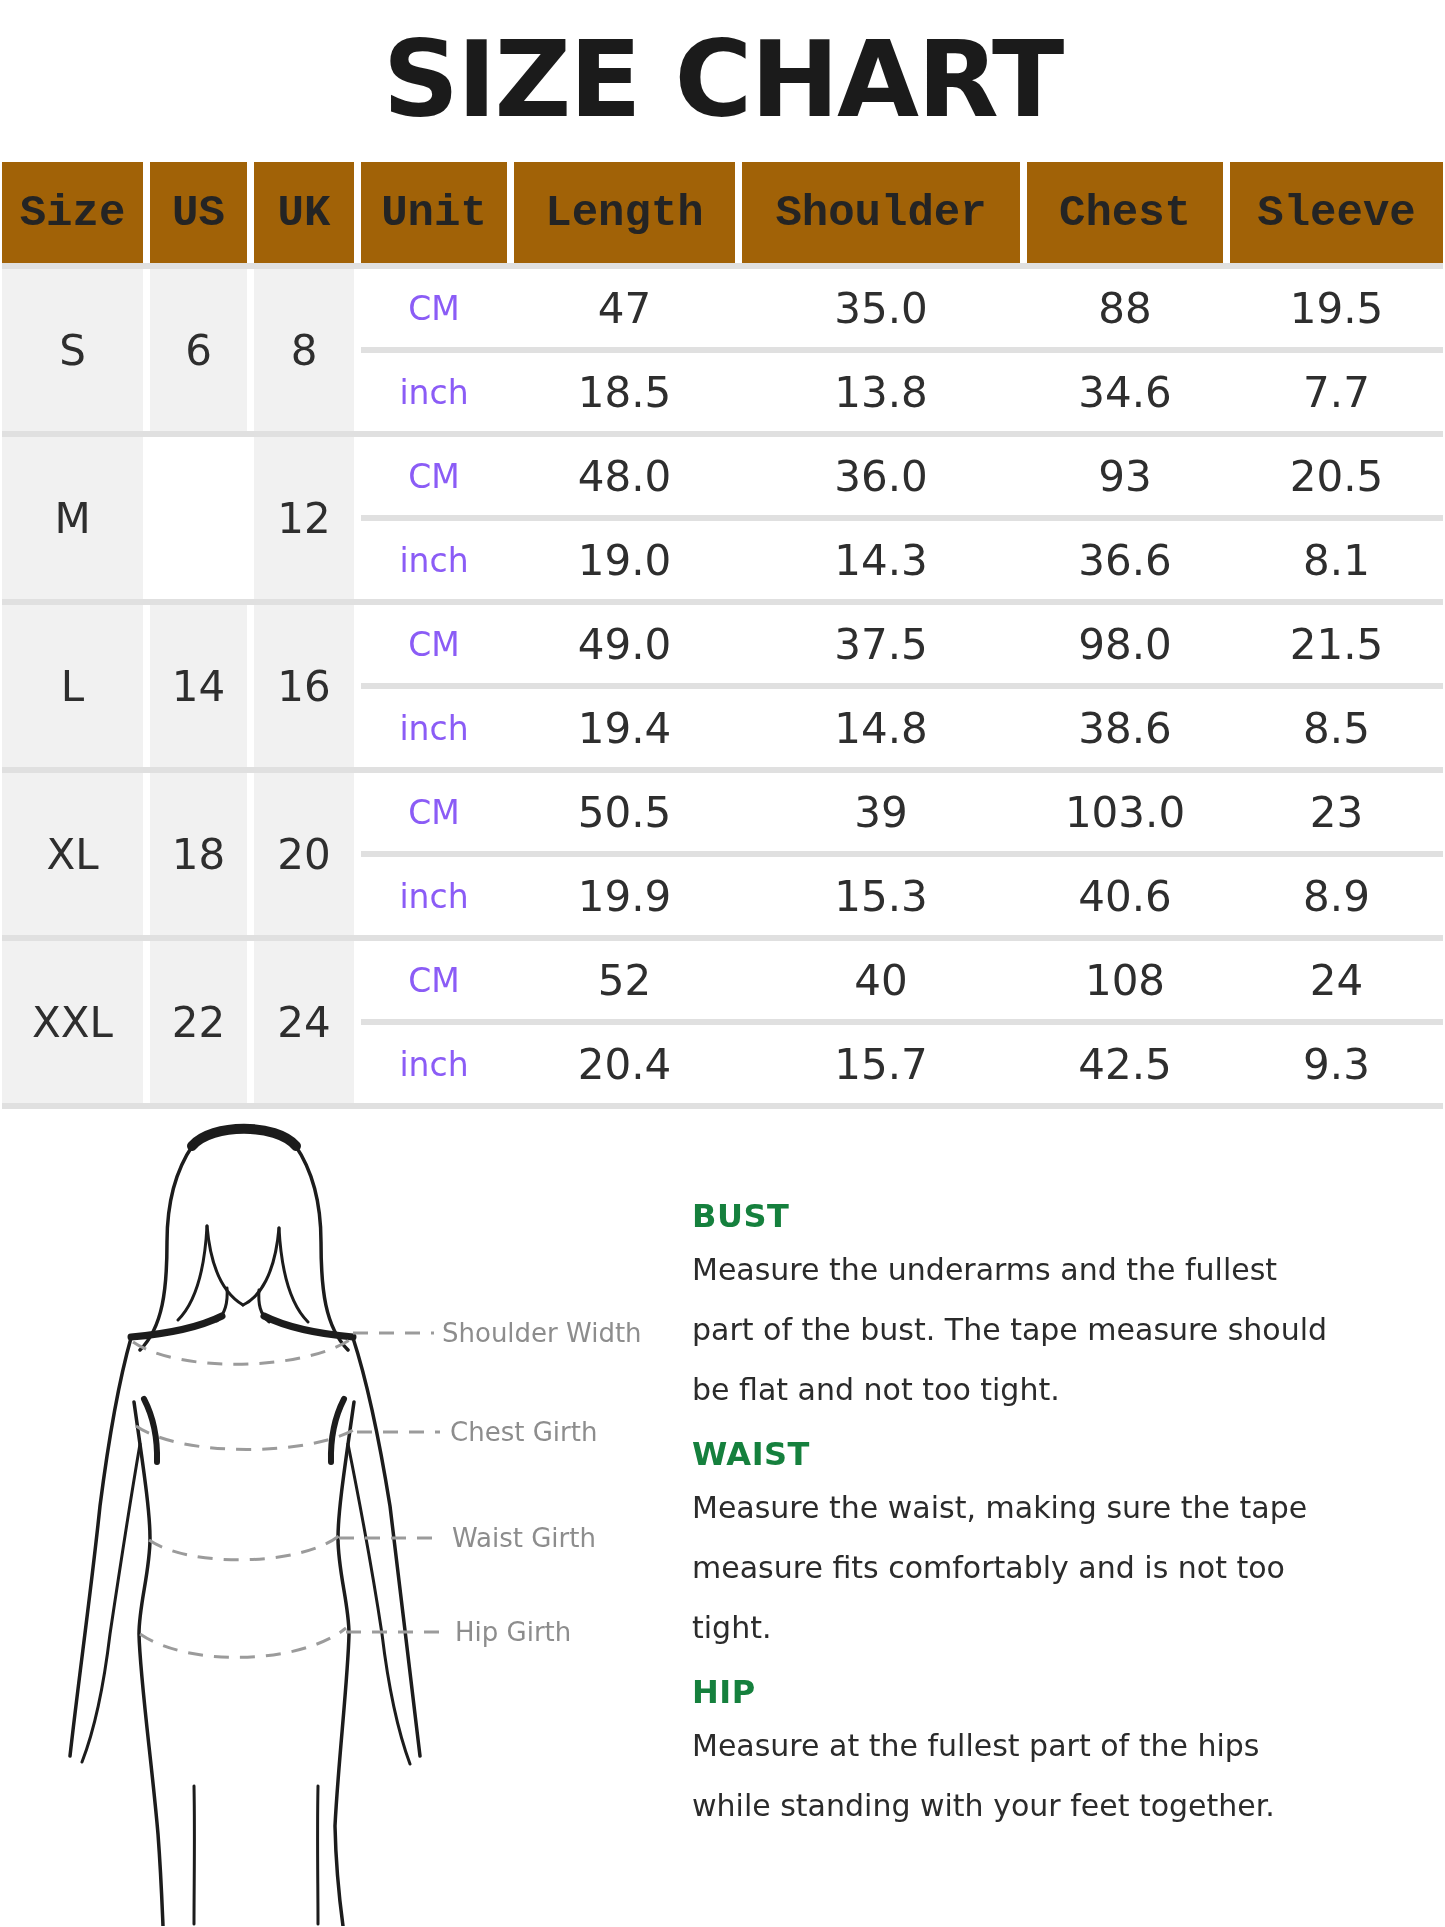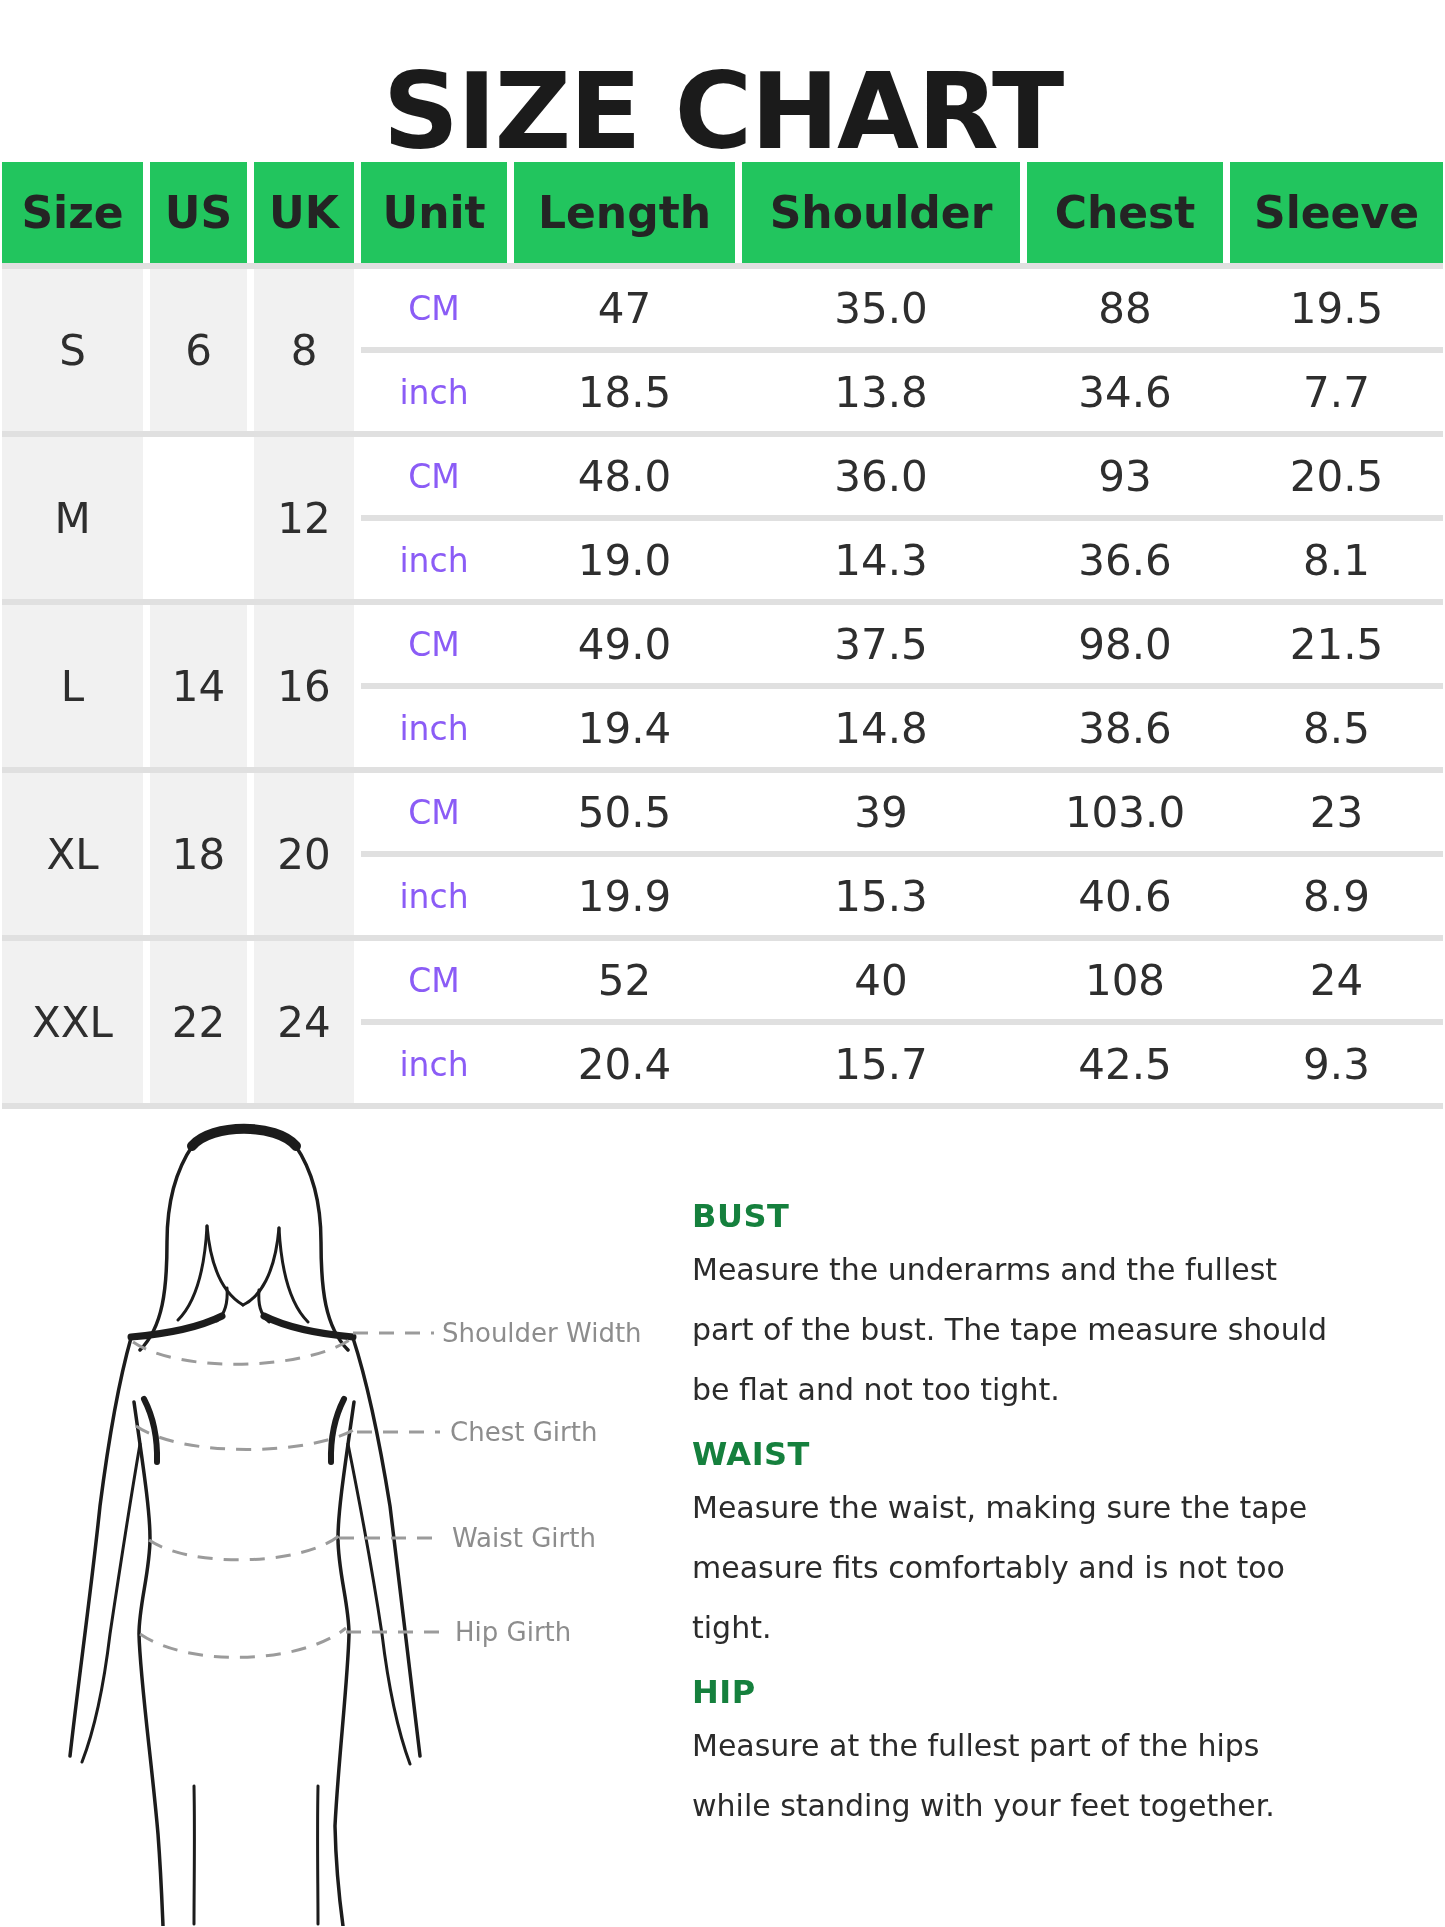--- a/index.html
+++ b/index.html
@@ -7,37 +7,36 @@
     width:1445px;height:1927px;position:relative;overflow:hidden;
     background:#ffffff;
     font-family:"DejaVu Sans","Liberation Sans",sans-serif;
   }
   
   .title{
     position:absolute;top:24px;left:0;width:1445px;
     text-align:center;font-size:106px;font-weight:bold;
     letter-spacing:-2px;color:#1b1b1b;line-height:1.05;
     white-space:nowrap;
-    margin-top:32px;
   }
   
   .size-table{
     position:absolute;left:2px;top:162px;width:1441px;
     display:grid;
     grid-template-columns:141px 97px 100px 146px 221px 278px 196px 213px;
     grid-template-rows:101px 6px repeat(4,78px 6px 78px 6px) 78px 6px 78px 6px;
     column-gap:7px;
     background:#ffffff;
   }
   .cell{
     display:flex;align-items:center;justify-content:center;
     font-size:42px;color:#2e2e2e;background:#ffffff;
   }
   .gray{background:#f1f1f1;}
-  .hdr{grid-row:1;background:#22c55e;font-weight:bold;font-size:44px;color:#242424;}
+  .hdr{grid-row:1;background:#a16207;font-weight:bold;font-size:44px;color:#242424;font-family:Liberation Mono, monospace;}
   .unit{font-size:33px;color:#8b5cf6;}
   .band{background:#e0e0e0;}
   .full{grid-column:1/9;}
   .mid{grid-column:4/9;}
   .c1{grid-column:1}.c2{grid-column:2}.c3{grid-column:3}.c4{grid-column:4}
   .c5{grid-column:5}.c6{grid-column:6}.c7{grid-column:7}.c8{grid-column:8}
   .bs0{grid-row:3/6}.bs1{grid-row:7/10}.bs2{grid-row:11/14}.bs3{grid-row:15/18}.bs4{grid-row:19/22}
   .rcm0{grid-row:3}.rin0{grid-row:5}
   .rcm1{grid-row:7}.rin1{grid-row:9}
   .rcm2{grid-row:11}.rin2{grid-row:13}

